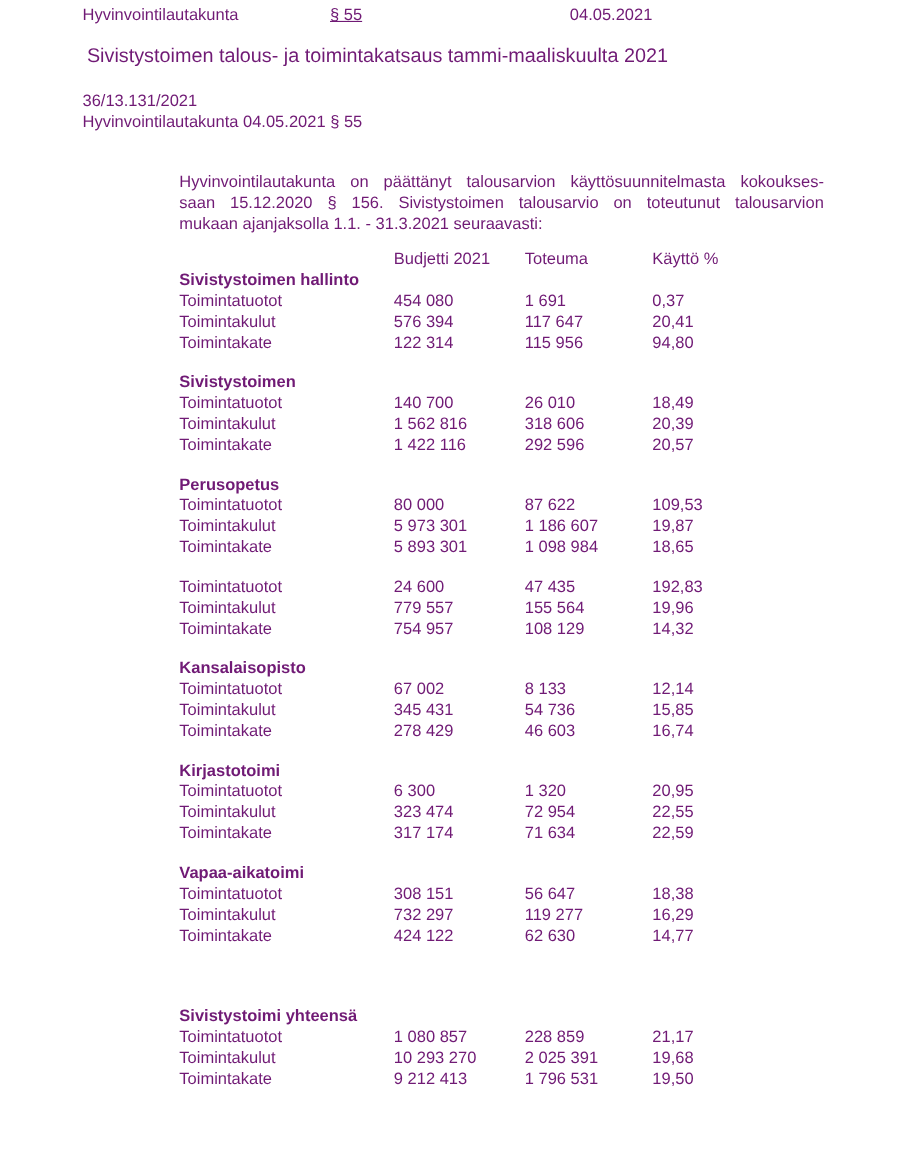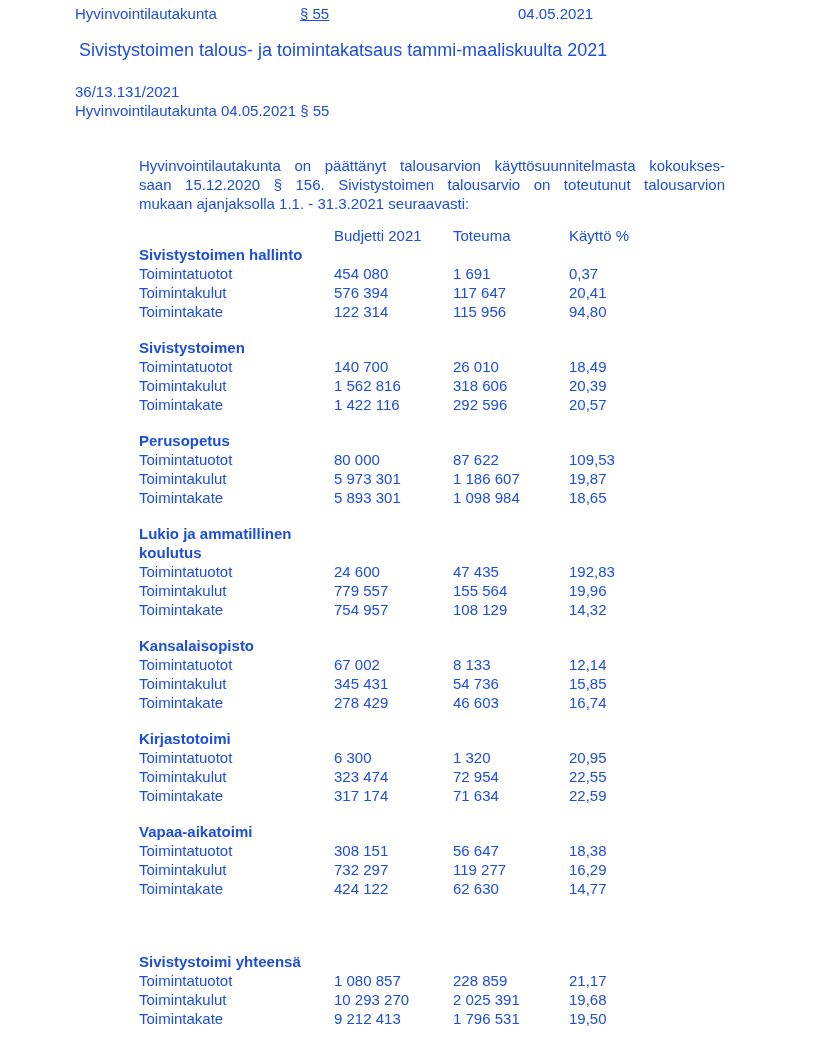--- a/index.html
+++ b/index.html
@@ -2,40 +2,40 @@
 <html><head>
 <meta charset="utf-8">
 <style>
   * { box-sizing: border-box; }
   html, body { margin: 0; padding: 0; background: #ffffff; }
   .page {
     position: relative;
     width: 788px;
     height: 1056px;
     background: #ffffff;
-    color: #1d4ed8;
+    color: #701a75;
     font-family: "Liberation Sans", sans-serif;
     font-size: 15px;
     line-height: 19px;
     padding: 4px 0 0 75px;
     overflow: hidden;
   }
   .doc-header { position: relative; height: 19px; }
   .doc-header .committee { position: absolute; left: 0; top: 0; }
   .doc-header .section-mark { position: absolute; left: 225px; top: 0; text-decoration: underline; }
   .doc-header .date { position: absolute; left: 443px; top: 0; }
   .title {
     margin: 17px 0 0 4px;
     font-size: 18px;
     line-height: 21px;
     font-weight: normal;
   }
   .case-number { margin-top: 21px; }
   .meeting-ref { }
-  .content { margin-left: 64px; width: 586px; }
+  .content { margin-left: 88px; width: 586px; }
   .intro { margin-top: 36px; }
   .intro .line { display: block; }
   .intro .just { text-align: justify; text-align-last: justify; }
   .fintable { margin-top: 13px; }
   .thead, .trow {
     display: grid;
     grid-template-columns: 195px 119px 116px 1fr;
   }
   .thead { font-weight: normal; }
   .section { margin-top: 17px; }
@@ -147,21 +147,20 @@
 
   <div class="trow">
     <span class="c label">Toimintakate</span>
     <span class="c num">5 893 301</span>
     <span class="c num">1 098 984</span>
     <span class="c num">18,65</span>
   </div>
 </div>
 
   <div class="section">
-    <div class="section-heading">Lukio ja ammatillinen koulutus</div>
 
   <div class="trow">
     <span class="c label">Toimintatuotot</span>
     <span class="c num">24 600</span>
     <span class="c num">47 435</span>
     <span class="c num">192,83</span>
   </div>
 
   <div class="trow">
     <span class="c label">Toimintakulut</span>

